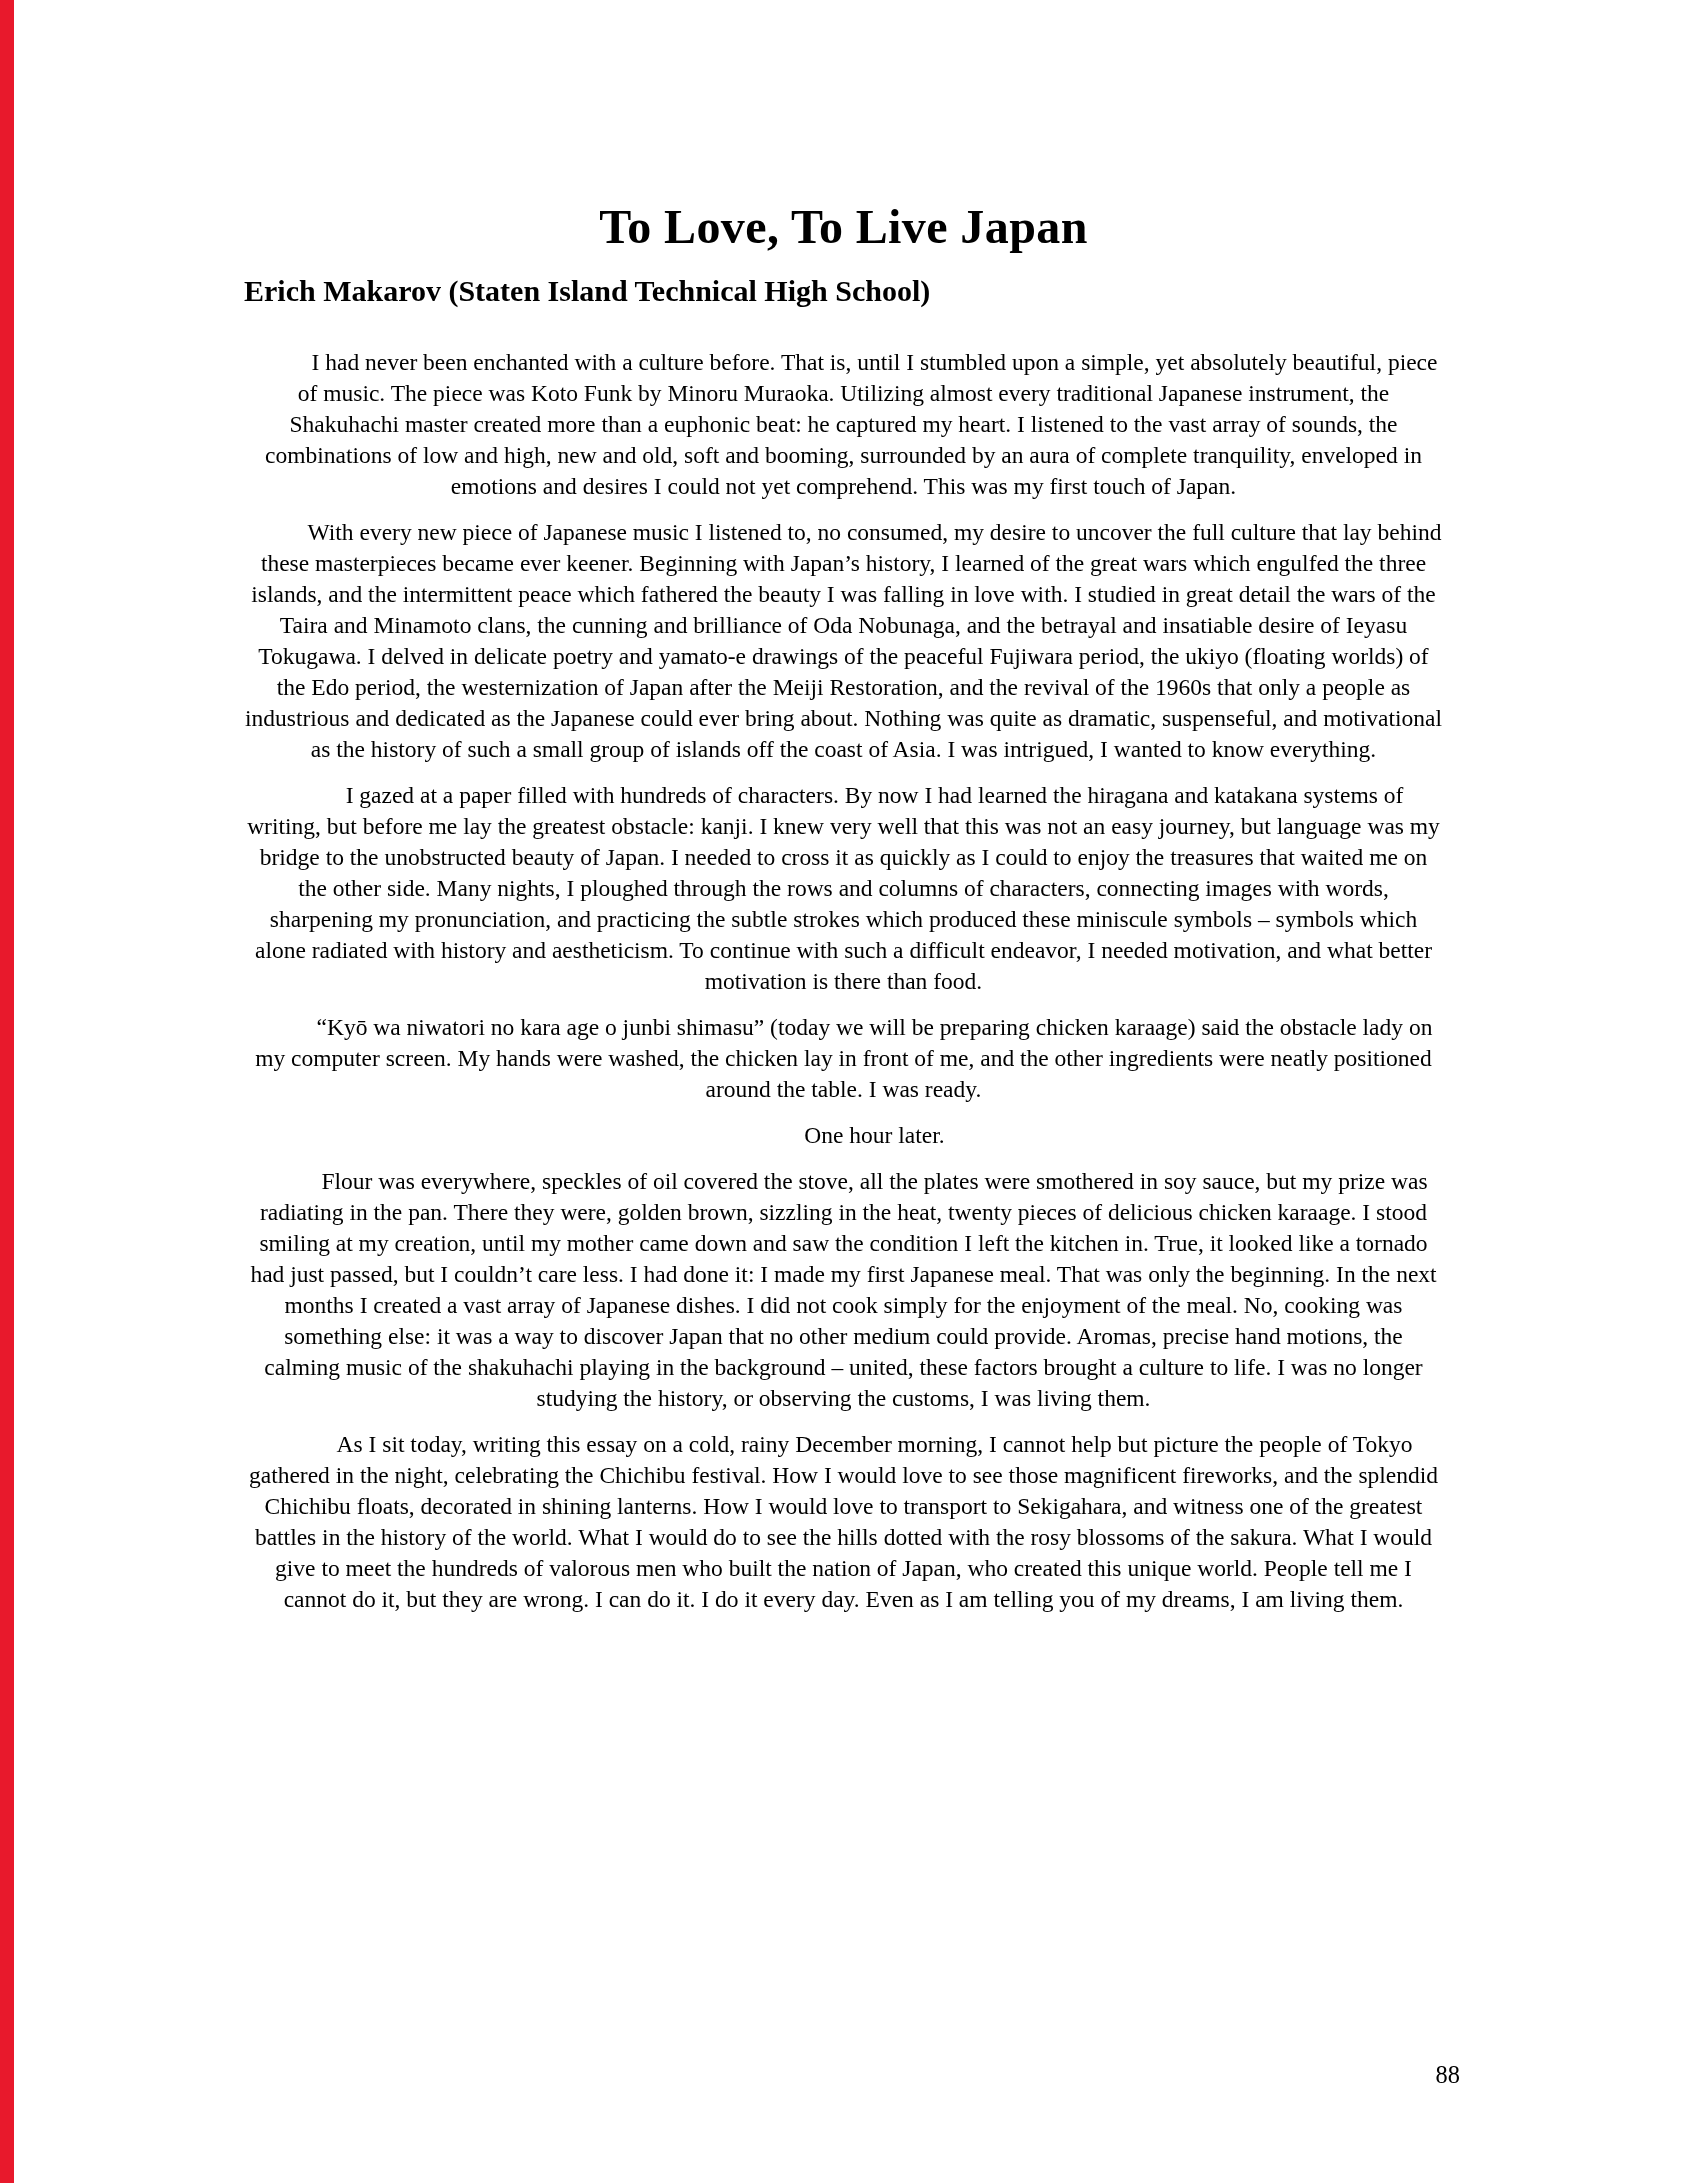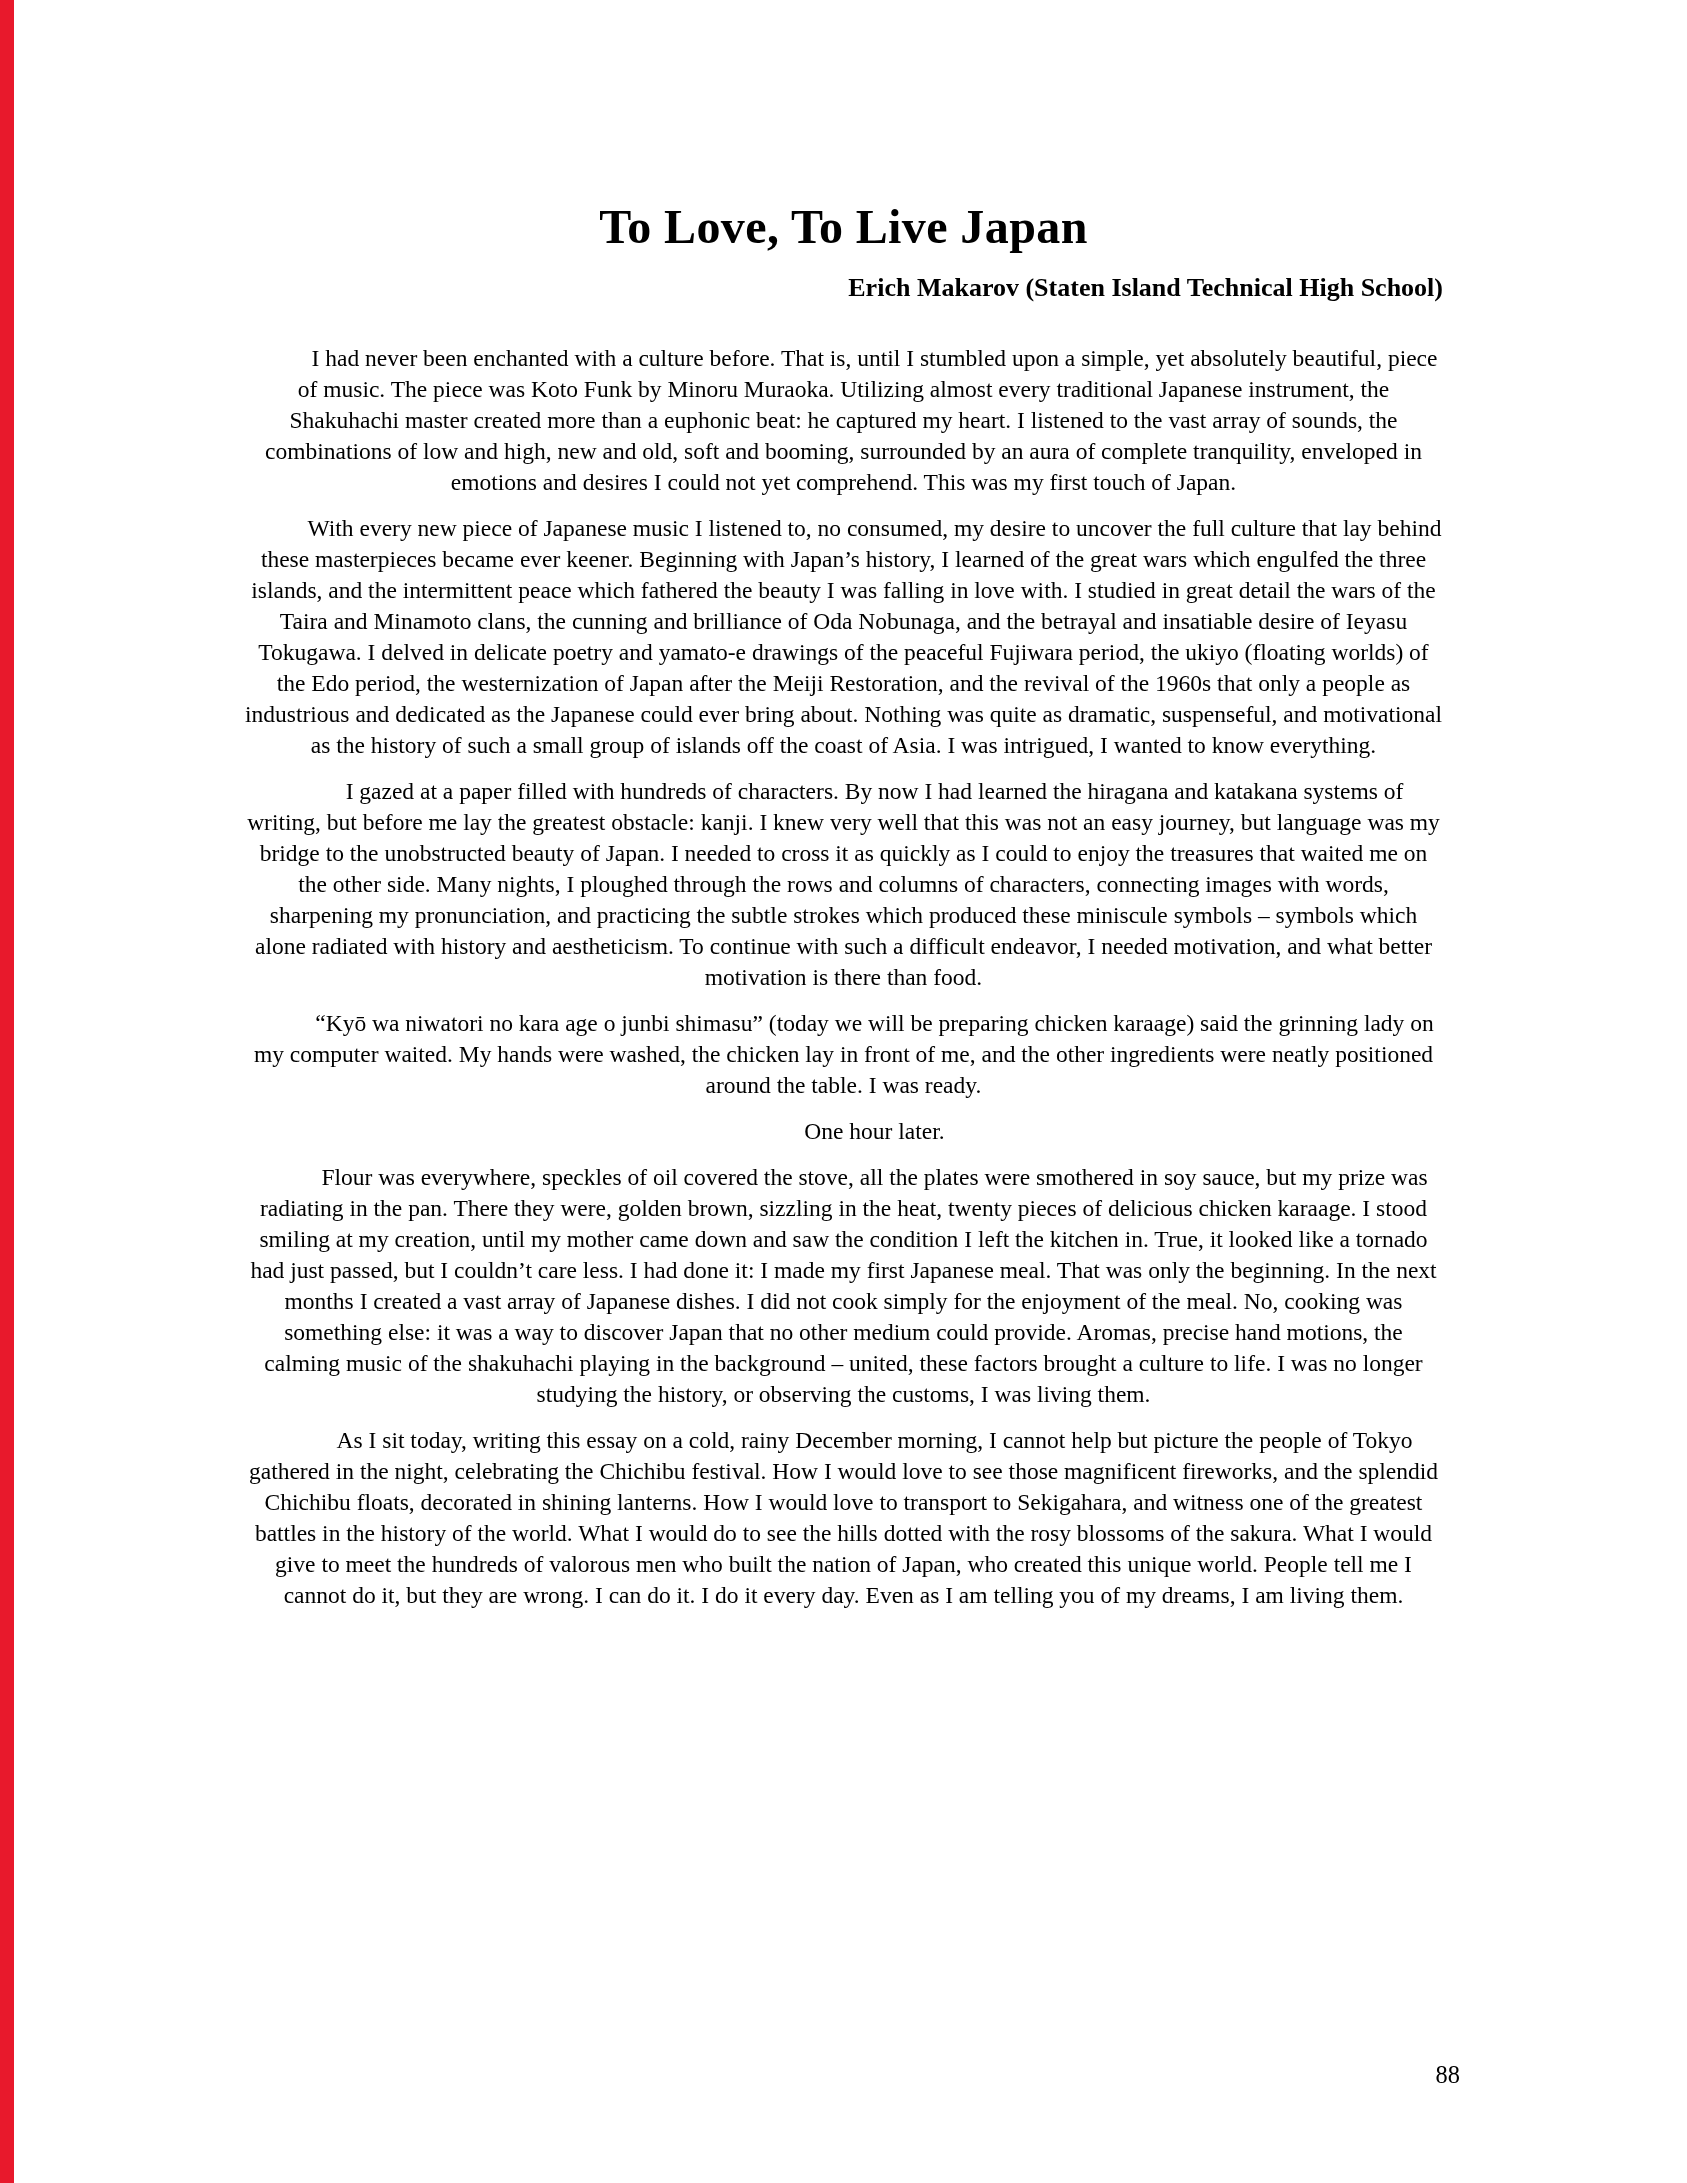--- a/index.html
+++ b/index.html
@@ -37,23 +37,23 @@
   .essay-title {
     margin: 202px 244px 0 244px;
     text-align: center;
     font-weight: bold;
     font-size: 48px;
     line-height: 1.05;
     letter-spacing: 0.4px;
   }
   .essay-byline {
     margin: 22px 244px 12px 244px;
-    text-align: right;
+    text-align: left;
     font-weight: bold;
-    font-size: 26px;
+    font-size: 30px;
     line-height: 1.1;
   }
   .essay-body {
     margin: 40px 244px 0 244px;
   }
   .essay-body p {
     margin: 0 0 15px 0;
     font-size: 23.5px;
     line-height: 31px;
     text-align: center;
@@ -77,21 +77,21 @@
 
   <div class="content">
     <h1 class="essay-title">To Love, To Live Japan</h1>
 
     <div class="essay-byline">Erich Makarov (Staten Island Technical High School)</div>
 
     <div class="essay-body">
       <p>I had never been enchanted with a culture before. That is, until I stumbled upon a simple, yet absolutely beautiful, piece of music. The piece was Koto Funk by Minoru Muraoka. Utilizing almost every traditional Japanese instrument, the Shakuhachi master created more than a euphonic beat: he captured my heart. I listened to the vast array of sounds, the combinations of low and high, new and old, soft and booming, surrounded by an aura of complete tranquility, enveloped in emotions and desires I could not yet comprehend. This was my first touch of Japan.</p>
       <p>With every new piece of Japanese music I listened to, no consumed, my desire to uncover the full culture that lay behind these masterpieces became ever keener. Beginning with Japan’s history, I learned of the great wars which engulfed the three islands, and the intermittent peace which fathered the beauty I was falling in love with. I studied in great detail the wars of the Taira and Minamoto clans, the cunning and brilliance of Oda Nobunaga, and the betrayal and insatiable desire of Ieyasu Tokugawa. I delved in delicate poetry and yamato-e drawings of the peaceful Fujiwara period, the ukiyo (floating worlds) of the Edo period, the westernization of Japan after the Meiji Restoration, and the revival of the 1960s that only a people as industrious and dedicated as the Japanese could ever bring about. Nothing was quite as dramatic, suspenseful, and motivational as the history of such a small group of islands off the coast of Asia. I was intrigued, I wanted to know everything.</p>
       <p>I gazed at a paper filled with hundreds of characters. By now I had learned the hiragana and katakana systems of writing, but before me lay the greatest obstacle: kanji. I knew very well that this was not an easy journey, but language was my bridge to the unobstructed beauty of Japan. I needed to cross it as quickly as I could to enjoy the treasures that waited me on the other side. Many nights, I ploughed through the rows and columns of characters, connecting images with words, sharpening my pronunciation, and practicing the subtle strokes which produced these miniscule symbols – symbols which alone radiated with history and aestheticism. To continue with such a difficult endeavor, I needed motivation, and what better motivation is there than food.</p>
-      <p>“Kyō wa niwatori no kara age o junbi shimasu” (today we will be preparing chicken karaage) said the grinning lady on my computer waited. My hands were washed, the chicken lay in front of me, and the other ingredients were neatly positioned around the table. I was ready.</p>
+      <p>“Kyō wa niwatori no kara age o junbi shimasu” (today we will be preparing chicken karaage) said the obstacle lady on my computer screen. My hands were washed, the chicken lay in front of me, and the other ingredients were neatly positioned around the table. I was ready.</p>
       <p>One hour later.</p>
       <p>Flour was everywhere, speckles of oil covered the stove, all the plates were smothered in soy sauce, but my prize was radiating in the pan. There they were, golden brown, sizzling in the heat, twenty pieces of delicious chicken karaage. I stood smiling at my creation, until my mother came down and saw the condition I left the kitchen in. True, it looked like a tornado had just passed, but I couldn’t care less. I had done it: I made my first Japanese meal. That was only the beginning. In the next months I created a vast array of Japanese dishes. I did not cook simply for the enjoyment of the meal. No, cooking was something else: it was a way to discover Japan that no other medium could provide. Aromas, precise hand motions, the calming music of the shakuhachi playing in the background – united, these factors brought a culture to life. I was no longer studying the history, or observing the customs, I was living them.</p>
       <p>As I sit today, writing this essay on a cold, rainy December morning, I cannot help but picture the people of Tokyo gathered in the night, celebrating the Chichibu festival. How I would love to see those magnificent fireworks, and the splendid Chichibu floats, decorated in shining lanterns. How I would love to transport to Sekigahara, and witness one of the greatest battles in the history of the world. What I would do to see the hills dotted with the rosy blossoms of the sakura. What I would give to meet the hundreds of valorous men who built the nation of Japan, who created this unique world. People tell me I cannot do it, but they are wrong. I can do it. I do it every day. Even as I am telling you of my dreams, I am living them.</p>
     </div>
   </div>
 
   <div class="page-number">88</div>
 </div>
 
 

